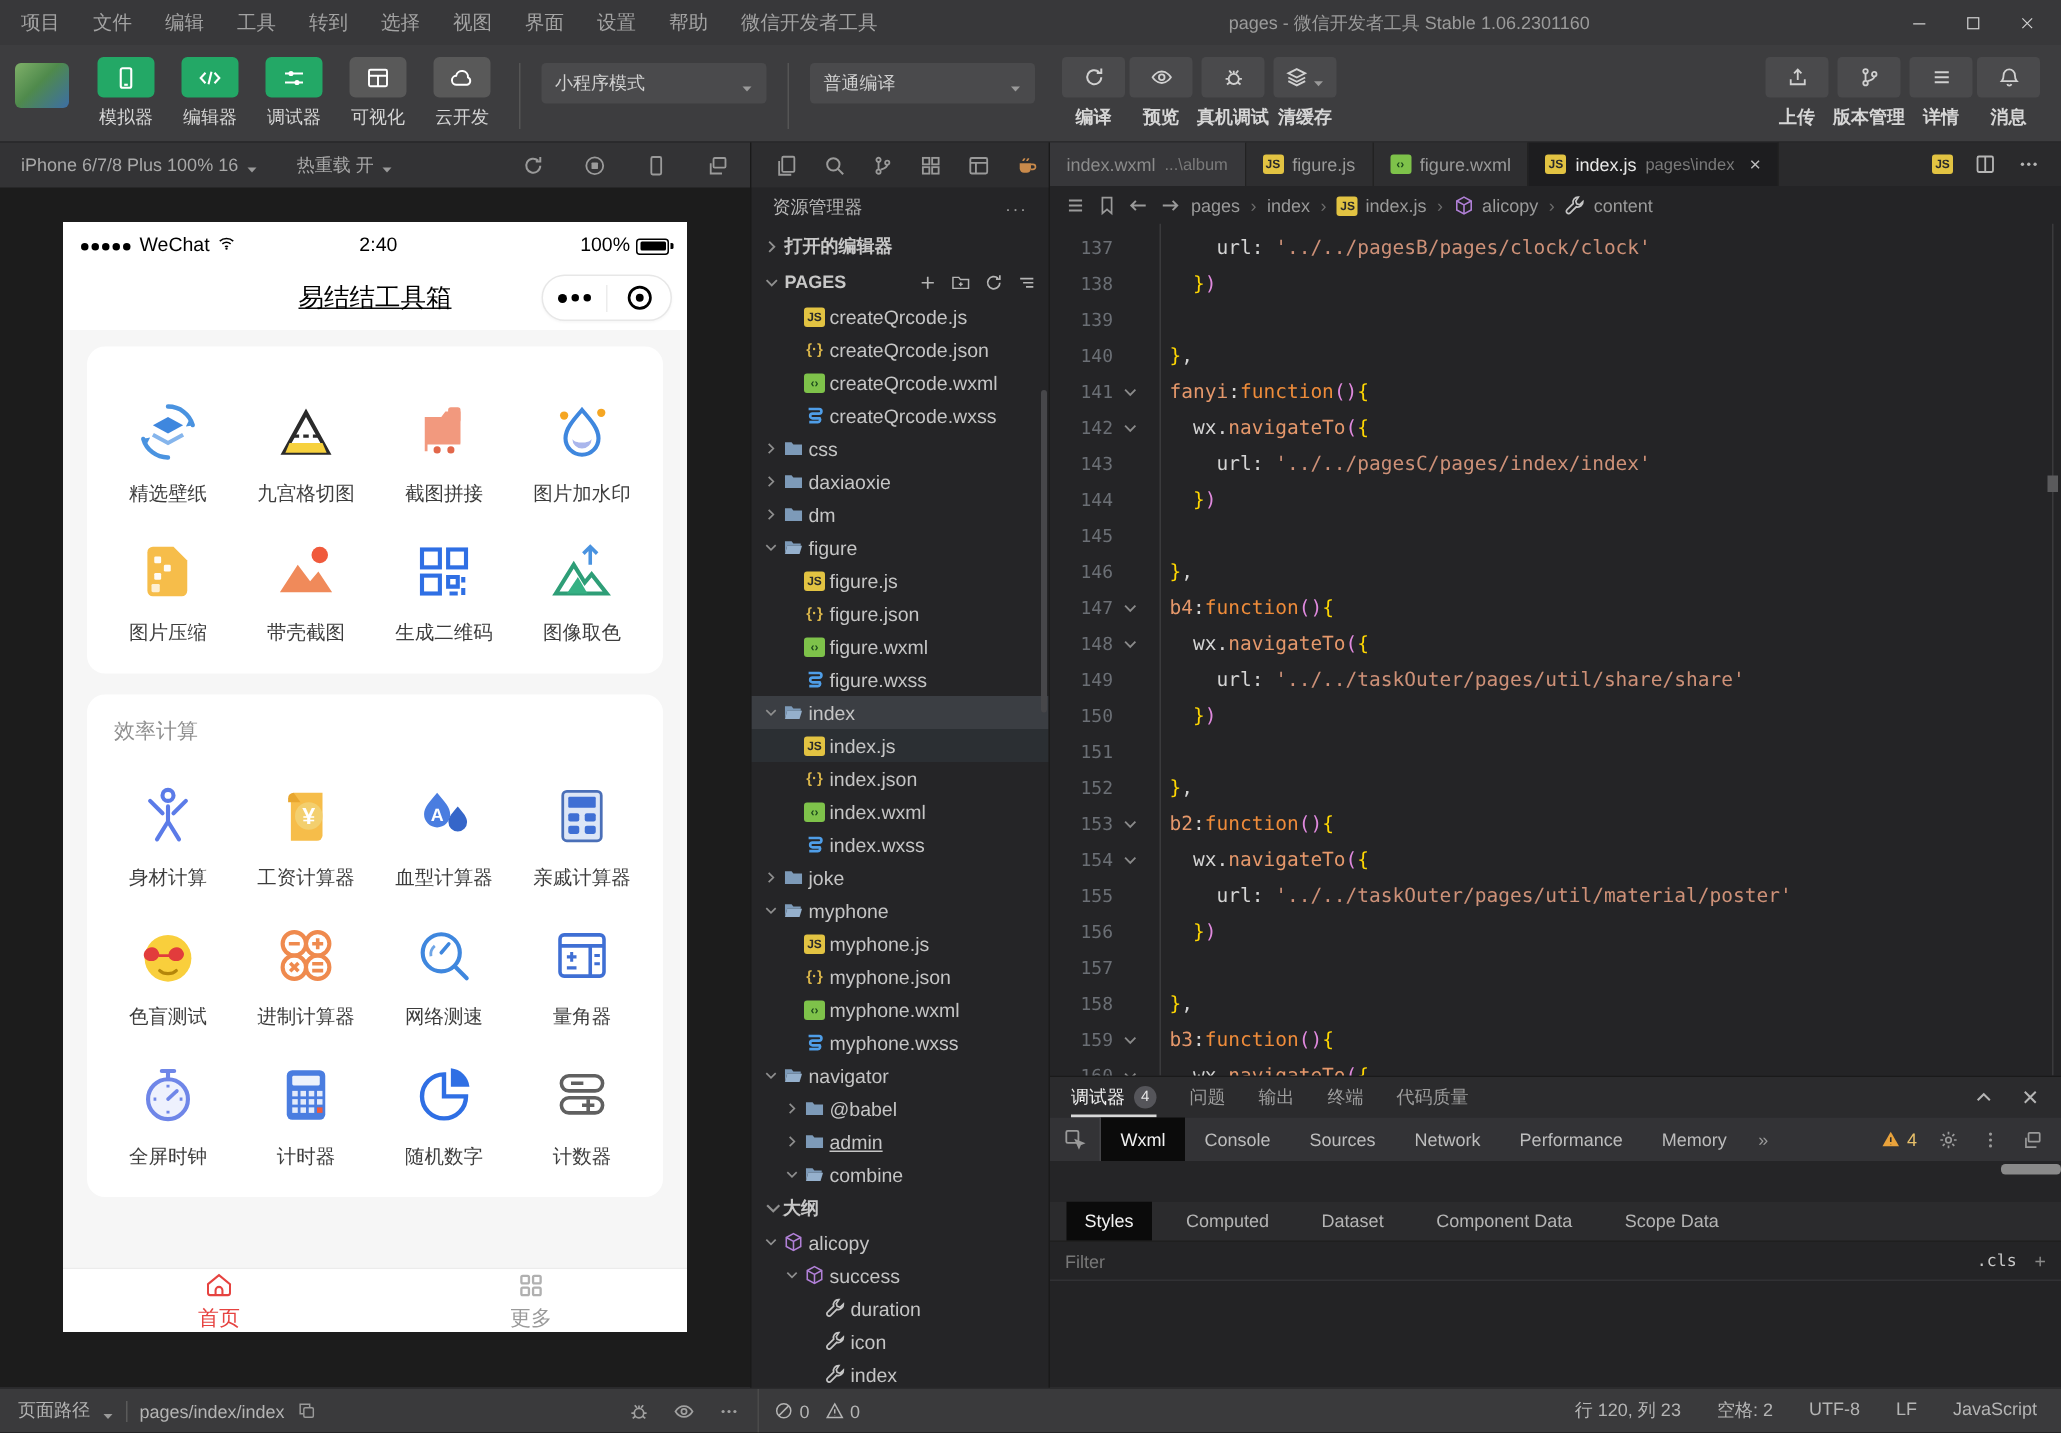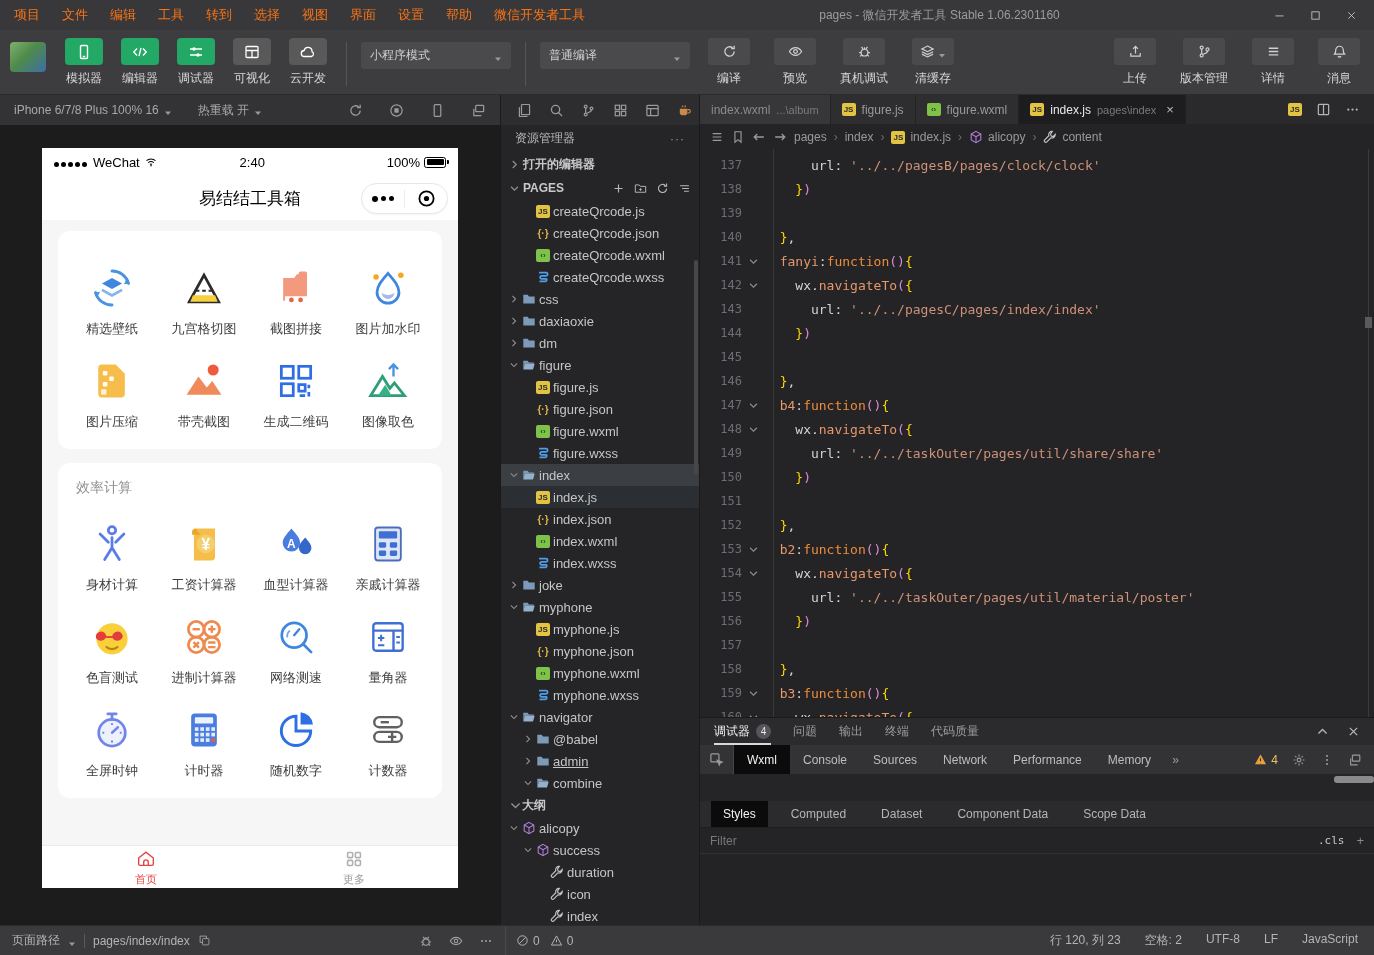--- a/index.html
+++ b/index.html
@@ -2,21 +2,21 @@
 <html><head>
 <meta charset="utf-8">
 <style>
   * { margin:0; padding:0; box-sizing:border-box; }
   html,body { width:1374px; height:955px; overflow:hidden; background:#1f1f1f;
     font-family:"Liberation Sans", sans-serif; font-size:13px; color:#cccccc; }
   .app { position:relative; width:1374px; height:955px; display:flex; flex-direction:column; }
 
   
   .titlebar { height:30px; background:#38383a; display:flex; align-items:center; padding:0 8px 0 14px; flex:none; }
-  .menus { display:flex; gap:22px; color:#f97316; font-size:13px; white-space:nowrap;justify-content:space-between; }
+  .menus { display:flex; gap:22px; color:#a3a3a3; font-size:13px; white-space:nowrap;justify-content:space-between; }
   .menus span { cursor:default; }
   .titlebar .wtitle { flex:1; text-align:center; color:#9b9b9b; font-size:12px;
     margin-left:30px; overflow:hidden; white-space:nowrap; }
   .win-controls { display:flex; gap:6px; }
   .win-btn { width:30px; height:24px; display:flex; align-items:center; justify-content:center; color:#d0d0d0; }
   .win-btn svg { width:13px; height:13px; }
 
   
   .toolbar { height:65px; background:#3d3d3f; border-bottom:1px solid #2b2b2d;
     display:flex; align-items:flex-start; padding:8px 14px 0 10px; flex:none; }
@@ -25,21 +25,21 @@
   .tgl-group { display:flex; gap:8px; }
   .tgl { width:48px; display:flex; flex-direction:column; align-items:center; }
   .tgl .box { width:38px; height:27px; border-radius:4px; display:flex; align-items:center; justify-content:center; color:#fff; }
   .tgl .box.on { background:#23a866; } .tgl .box.off { background:#595959; }
   .tgl .box svg { width:16px; height:16px; }
   .tgl .lbl { margin-top:5px; font-size:12px; color:#d6d6d6; white-space:nowrap; }
   .vdiv { width:1px; height:44px; background:#555; margin:4px 14px 0 14px; }
   .select { width:150px; height:27px; margin:4px 0 0 0; background:#4a4a4c; border-radius:3px;
     display:flex; align-items:center; padding:0 9px; color:#cfcfcf; font-size:12px; }
   .select .caret { margin-left:auto; width:8px; height:8px; color:#9a9a9a; }
-  .acts { display:flex; gap:24px; margin-left:18px; }
+  .acts { display:flex; gap:3px; margin-left:18px;font-weight:bold; }
   .act { display:flex; flex-direction:column; align-items:center; }
   .act .box { min-width:42px; height:27px; padding:0 6px; background:#4a4a4c; border-radius:3px;
     display:flex; align-items:center; justify-content:center; gap:3px; color:#d0d0d0; }
   .act .box svg { width:15px; height:15px; }
   .act .lbl { margin-top:5px; font-size:12px; color:#d6d6d6; white-space:nowrap; }
   .tb-spacer { flex:1; }
 
   
   .main { flex:1; display:flex; min-height:0; }
 
@@ -51,46 +51,46 @@
   .sim-topbar .icons svg { width:15px; height:15px; }
   .sim-canvas { flex:1; position:relative; }
 
   .phone { position:absolute; left:42px; top:23px; width:416px; height:740px; background:#ffffff;
     color:#111; overflow:hidden; display:flex; flex-direction:column; }
   .p-status { height:28px; display:flex; align-items:center; padding:0 12px; font-size:13px; color:#000; flex:none; }
   .p-status .dots span { display:inline-block; width:5px; height:5px; border-radius:50%; background:#000; margin-right:2px; }
   .p-status .carrier { margin:0 4px 0 4px; }
   .p-status .wifi svg { width:14px; height:12px; vertical-align:-1px; }
   .p-status .time { flex:1; text-align:center; margin-left:-40px; }
-  .p-status .batt-wrap { display:flex; align-items:center; gap:4px; }
+  .p-status .batt-wrap { display:flex; align-items:flex-end; gap:4px; }
   .battery { width:22px; height:11px; border:1.5px solid #000; border-radius:2.5px; position:relative; }
   .battery i { position:absolute; inset:1.5px; background:#000; border-radius:1px; display:block; }
   .battery:after { content:""; position:absolute; right:-4px; top:2.5px; width:2px; height:4px; background:#000; border-radius:0 1px 1px 0; }
-  .p-nav { height:44px; position:relative; display:flex; align-items:center; justify-content:center; flex:none; }
+  .p-nav { height:44px; position:relative; display:flex; align-items:center; justify-content:center; flex:none;text-decoration:underline; }
   .p-nav .ptitle { font-size:17px; color:#000; }
   .capsule { position:absolute; right:10px; top:7px; width:87px; height:31px; border:1px solid #e7e7e7;
     border-radius:16px; background:#fff; display:flex; align-items:center; box-shadow:0 1px 2px rgba(0,0,0,.04); }
   .capsule .cd { flex:1; display:flex; justify-content:center; gap:3px; }
   .capsule .cd i { width:5px; height:5px; background:#000; border-radius:50%; display:block; }
   .capsule .cd i:first-child { width:6px; height:6px; }
   .capsule .sep { width:1px; height:18px; background:#ececec; }
   .capsule .tgt { flex:1; display:flex; justify-content:center; }
   .capsule .tgt svg { width:19px; height:19px; }
   .p-body { flex:1; background:#f6f6f6; overflow:hidden; padding-top:11px; }
   .card { background:#fff; border-radius:12px; margin:0 16px 14px 16px; padding:14px 8px 18px 8px; }
   .card .ctitle { font-size:14px; color:#909090; margin:2px 0 4px 10px; }
   .pgrid { display:flex; flex-wrap:wrap; }
   .pitem { width:25%; display:flex; flex-direction:column; align-items:center; margin-top:20px; }
   .pitem .picon { width:46px; height:46px; display:flex; align-items:center; justify-content:center; }
   .pitem .picon svg { width:44px; height:44px; }
   .pitem .plbl { margin-top:9px; font-size:13px; color:#3d3d3d; white-space:nowrap; }
   .p-tabbar { height:43px; background:#fff; border-top:1px solid #ececec; display:flex; flex:none; }
   .p-tab { flex:1; display:flex; flex-direction:column; align-items:center; justify-content:center; gap:2px; }
   .p-tab svg { width:22px; height:22px; }
-  .p-tab .tlbl { font-size:11px; }
+  .p-tab .tlbl { font-size:14px; }
   .p-tab.active .tlbl { color:#e64340; } .p-tab:not(.active) .tlbl { color:#9a9a9a; }
 
   
   .explorer { width:200px; flex:none; background:#252527; border-left:1px solid #1a1a1a; border-right:1px solid #1a1a1a;
     display:flex; flex-direction:column; font-size:13px; position:relative; }
   .activity { height:30px; background:#2d2d2f; display:flex; align-items:center; gap:17px; padding:0 16px; color:#9a9a9a; flex:none; }
   .activity svg { width:15px; height:15px; }
   .exp-header { height:27px; display:flex; align-items:center; padding:0 14px; color:#b9b9b9; font-size:12px; flex:none; }
   .exp-header .more { margin-left:auto; color:#9a9a9a; letter-spacing:1px; }
   .exp-row { height:24px; display:flex; align-items:center; padding:0 8px; color:#c8c8c8; font-weight:bold; font-size:12px; flex:none; }

